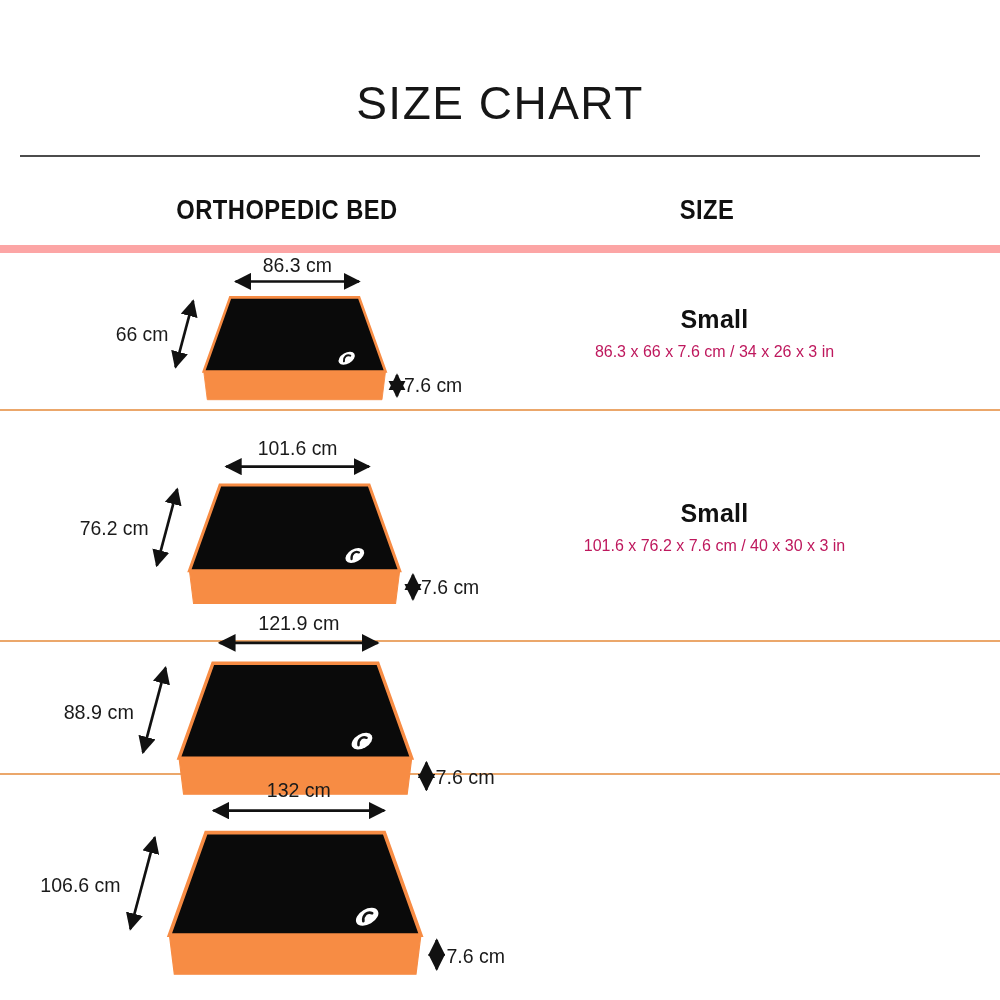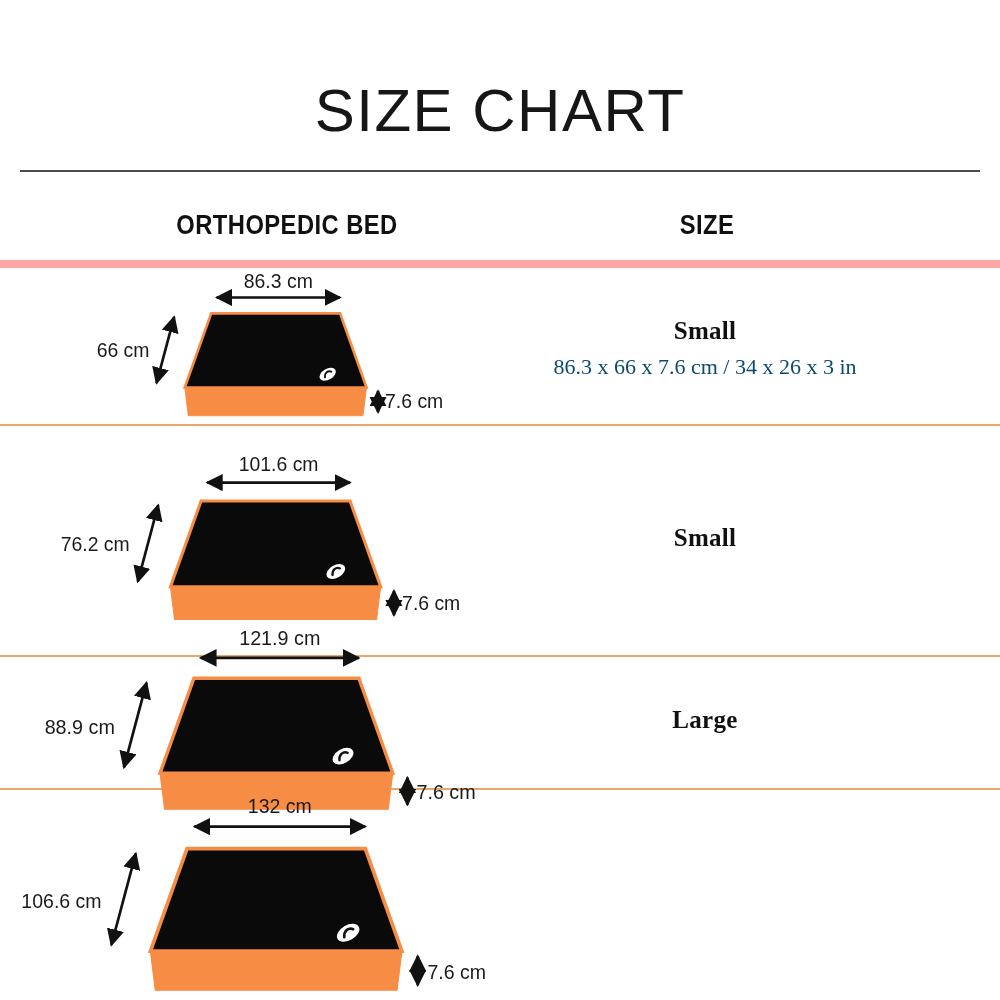--- a/index.html
+++ b/index.html
@@ -8,21 +8,21 @@
     width:1000px;height:1000px;
     background:#ffffff;
     font-family:"Liberation Sans", sans-serif;
     color:#1a1a1a;
     overflow:hidden;
   }
   .page-title{
     margin:0;
     padding-top:78px;
     text-align:center;
-    font-size:60px;
+    font-size:46px;
     font-weight:500;
     letter-spacing:1.5px;
     color:#161616;
     line-height:1.1;
   }
   .title-rule{
     margin:26px 20px 0 20px;
     border:none;
     border-top:2px solid #4c4c4c;
     height:0;
@@ -43,20 +43,21 @@
     transform:translateX(-50%) scaleX(.88);
   }
   .col-head.bed{left:287px;}
   .col-head.size{left:707px;}
 
   .size-row{
     display:flex;
     align-items:center;
     box-sizing:border-box;
     border-bottom:2px solid #eba76b;
+    padding-left:19px;
   }
   .size-row.row-0{height:158px;}
   .size-row.row-1{height:231px;}
   .size-row.row-2{height:133px;}
   .size-row.row-3{height:225px;border-bottom:none;}
 
   .bed-cell{
     width:545px;
     flex:none;
     display:flex;
@@ -84,32 +85,31 @@
   .width-label{text-anchor:middle;}
   .depth-label{text-anchor:end;}
   .height-label{text-anchor:start;}
   .logo-swirl{stroke:#141414;stroke-width:2.2;fill:none;stroke-linecap:round;}
 
   .size-cell{
     flex:1;
     padding-right:135px;
     padding-top:4px;
     text-align:center;
-    font-family:Liberation Serif, serif;
   }
   .size-name{
     font-size:25px;
     font-weight:bold;
     color:#111;
     margin-bottom:9px;
     letter-spacing:.3px;
   }
   .size-dims{
-    font-size:22px;
-    color:#0c4a6e;
+    font-size:16px;
+    color:#be185d;
   }
 </style>
 </head>
 <body>
 
 <div class="page">
 
   <h1 class="page-title">SIZE CHART</h1>
   <hr class="title-rule">
 
@@ -163,20 +163,21 @@
           <path class="logo-swirl" d="M-4.5,1.5 C-2.5,-3 2.5,-4 5,-0.5"></path>
         </g>
         <line class="dim-stroke" x1="289" y1="136" x2="289" y2="160" marker-start="url(#ah1)" marker-end="url(#ah1)"></line>
         <text class="dim-label width-label" x="176" y="19">101.6 cm</text>
         <text class="dim-label depth-label" x="30" y="97">76.2 cm</text>
         <text class="dim-label height-label" x="297" y="155">7.6 cm</text>
       </svg>
     </div>
     <div class="size-cell">
       <div class="size-name">Small</div>
+      <div class="size-dims">101.6 x 76.2 x 7.6 cm / 40 x 30 x 3 in</div>
     </div>
   </div>
 
   <div class="size-row row-2">
     <div class="bed-cell">
       <svg class="bed-svg" viewBox="0 0 340 185">
         <defs>
           <marker id="ah2" viewBox="0 0 10 10" refX="9" refY="5" markerWidth="6.5" markerHeight="6.5" orient="auto-start-reverse">
             <path d="M0,0 L10,5 L0,10 Z" fill="#111"></path>
           </marker>
@@ -189,21 +190,20 @@
           <ellipse rx="10" ry="6.2" fill="#ffffff"></ellipse>
           <path class="logo-swirl" d="M-4.5,1.5 C-2.5,-3 2.5,-4 5,-0.5"></path>
         </g>
         <line class="dim-stroke" x1="289" y1="136" x2="289" y2="160" marker-start="url(#ah2)" marker-end="url(#ah2)"></line>
         <text class="dim-label width-label" x="176" y="19">121.9 cm</text>
         <text class="dim-label depth-label" x="30" y="97">88.9 cm</text>
         <text class="dim-label height-label" x="297" y="155">7.6 cm</text>
       </svg>
     </div>
     <div class="size-cell">
-      <div class="size-name">Large</div>
     </div>
   </div>
 
   <div class="size-row row-3">
     <div class="bed-cell">
       <svg class="bed-svg" viewBox="0 0 340 185">
         <defs>
           <marker id="ah3" viewBox="0 0 10 10" refX="9" refY="5" markerWidth="6.5" markerHeight="6.5" orient="auto-start-reverse">
             <path d="M0,0 L10,5 L0,10 Z" fill="#111"></path>
           </marker>

